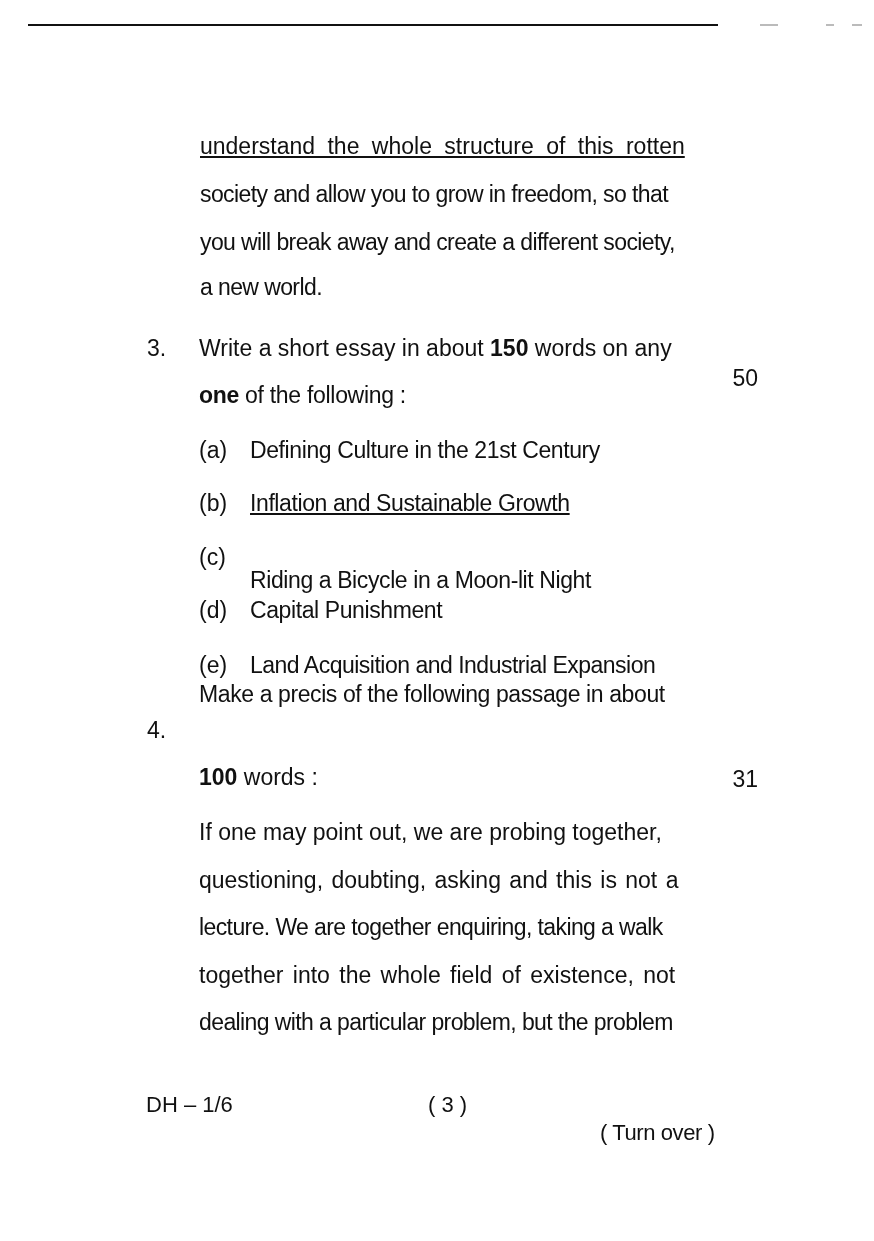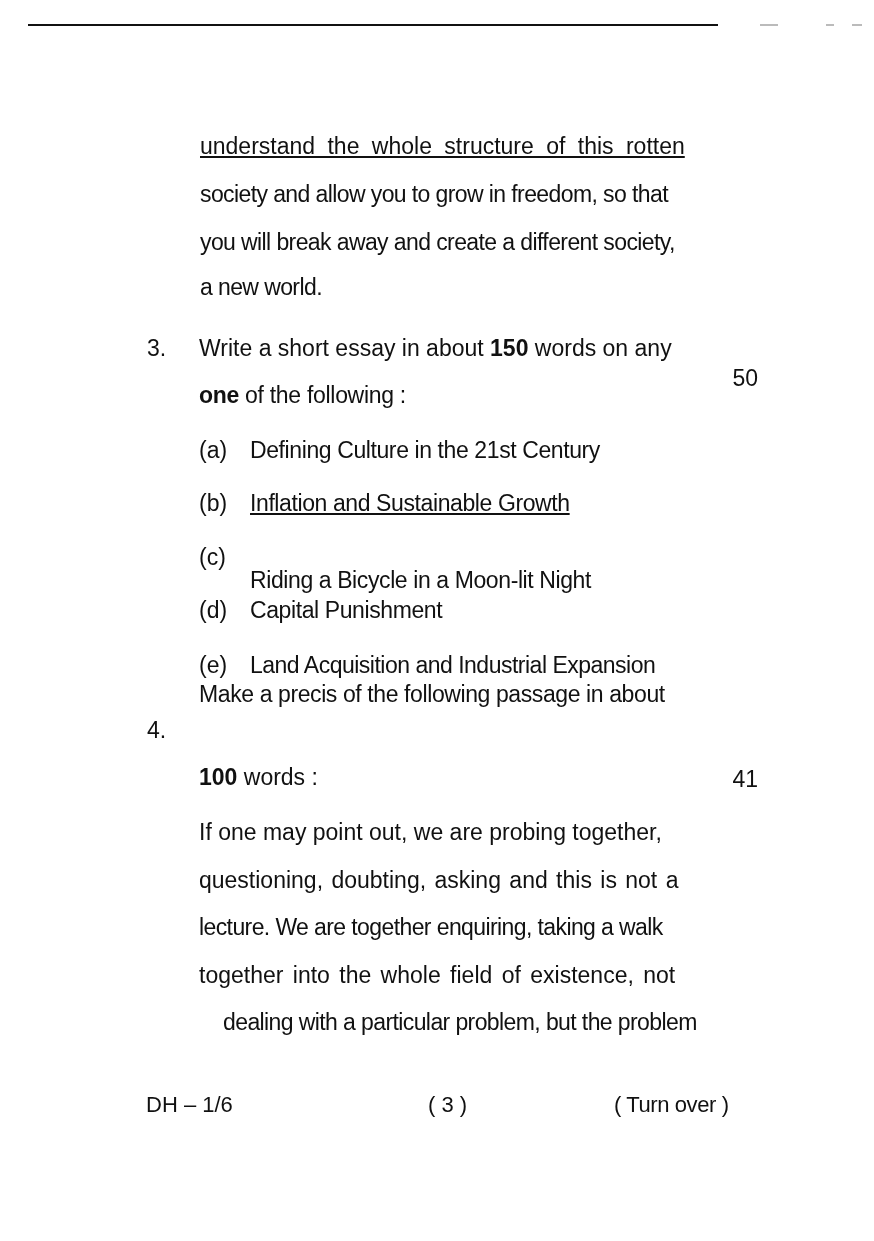--- a/index.html
+++ b/index.html
@@ -68,28 +68,28 @@
     <div class="opt-text" style="top:651px;letter-spacing:-0.5px;text-align:center;">Land Acquisition and Industrial Expansion</div>
   </div>
 </div>
 
 <div>
   <div class="qnum" style="top:716px;">4.</div>
   <div class="line" style="left:199px;top:680px;letter-spacing:-0.4px;">Make a precis of the following passage in about</div>
   <div class="line" style="left:199px;top:763px;">
     <b>100</b><span> words :</span>
   </div>
-  <div class="marks" style="top:765px;">41</div>
+  <div class="marks" style="top:765px;">31</div>
 
   <div>
     <div class="line" style="left:199px;top:818px;">If one may point out, we are probing together,</div>
     <div class="line" style="left:199px;top:866px;word-spacing:2px;text-align:right;">questioning, doubting, asking and this is not a</div>
     <div class="line" style="left:199px;top:913px;letter-spacing:-0.6px;">lecture. We are together enquiring, taking a walk</div>
     <div class="line" style="left:199px;top:961px;word-spacing:3px;">together into the whole field of existence, not</div>
-    <div class="line" style="left:199px;top:1008px;letter-spacing:-0.6px;margin-left:24px;">dealing with a particular problem, but the problem</div>
+    <div class="line" style="left:199px;top:1008px;letter-spacing:-0.6px;">dealing with a particular problem, but the problem</div>
   </div>
 </div>
 
 <div>
   <div class="footer" style="left:146px;">DH – 1/6</div>
   <div class="footer" style="left:428px;">( 3 )</div>
-  <div class="footer" style="left:614px;letter-spacing:-0.4px;">( Turn over )</div>
+  <div class="footer" style="left:600px;letter-spacing:-0.4px;margin-top:28px;">( Turn over )</div>
 </div>
 
 </body></html>

